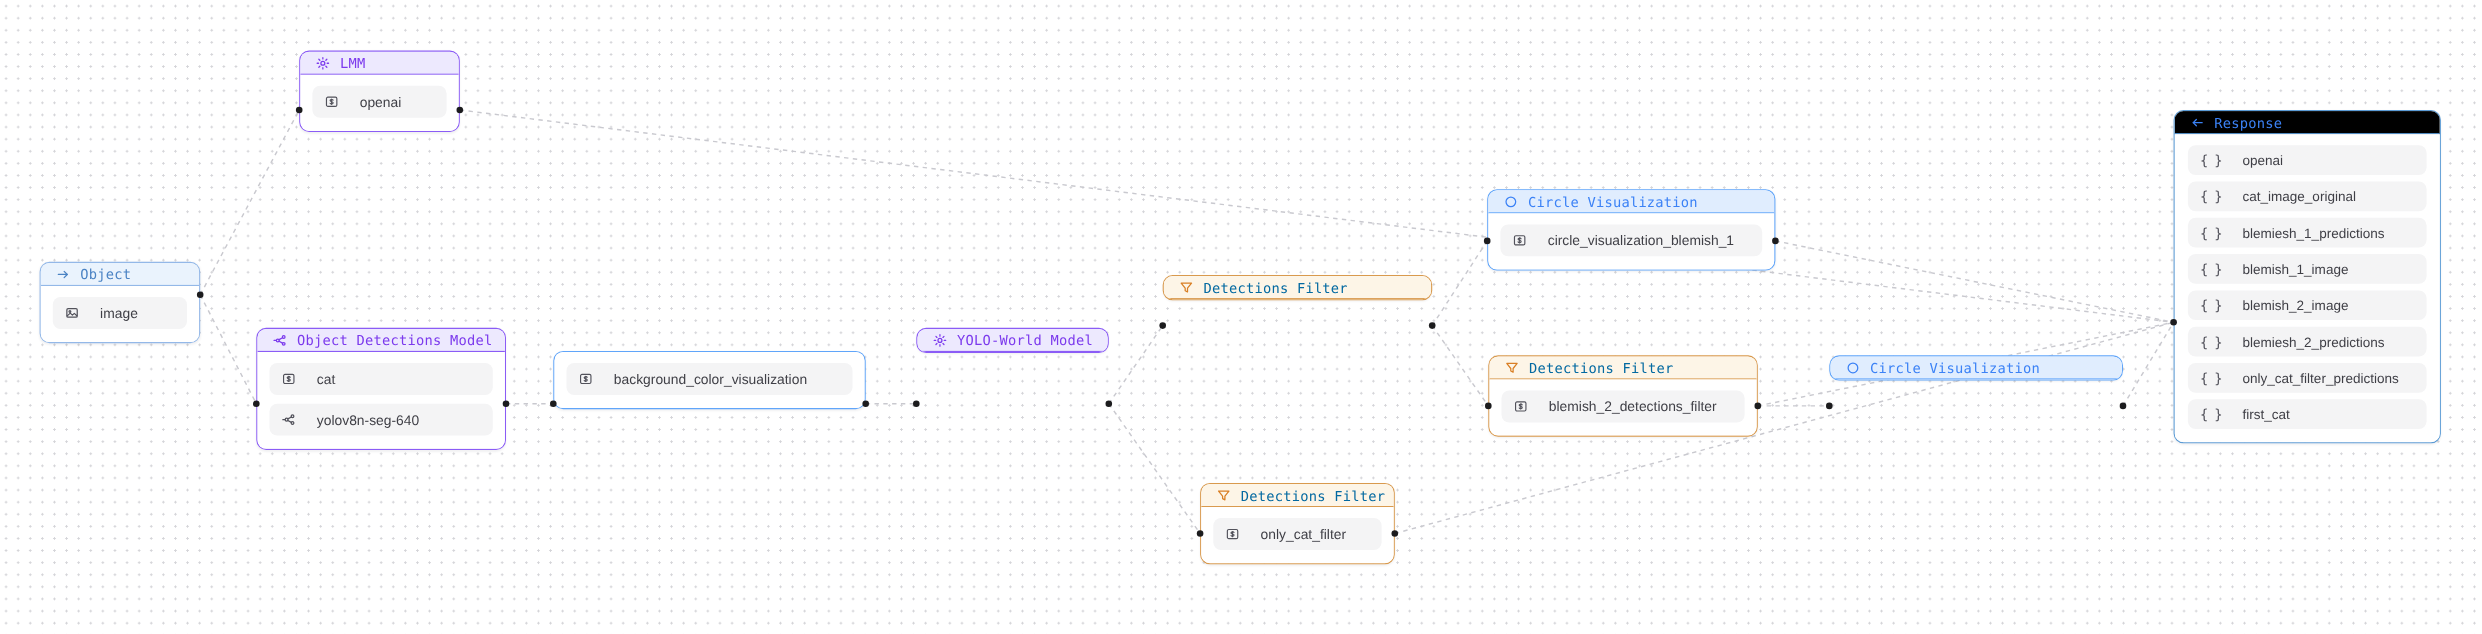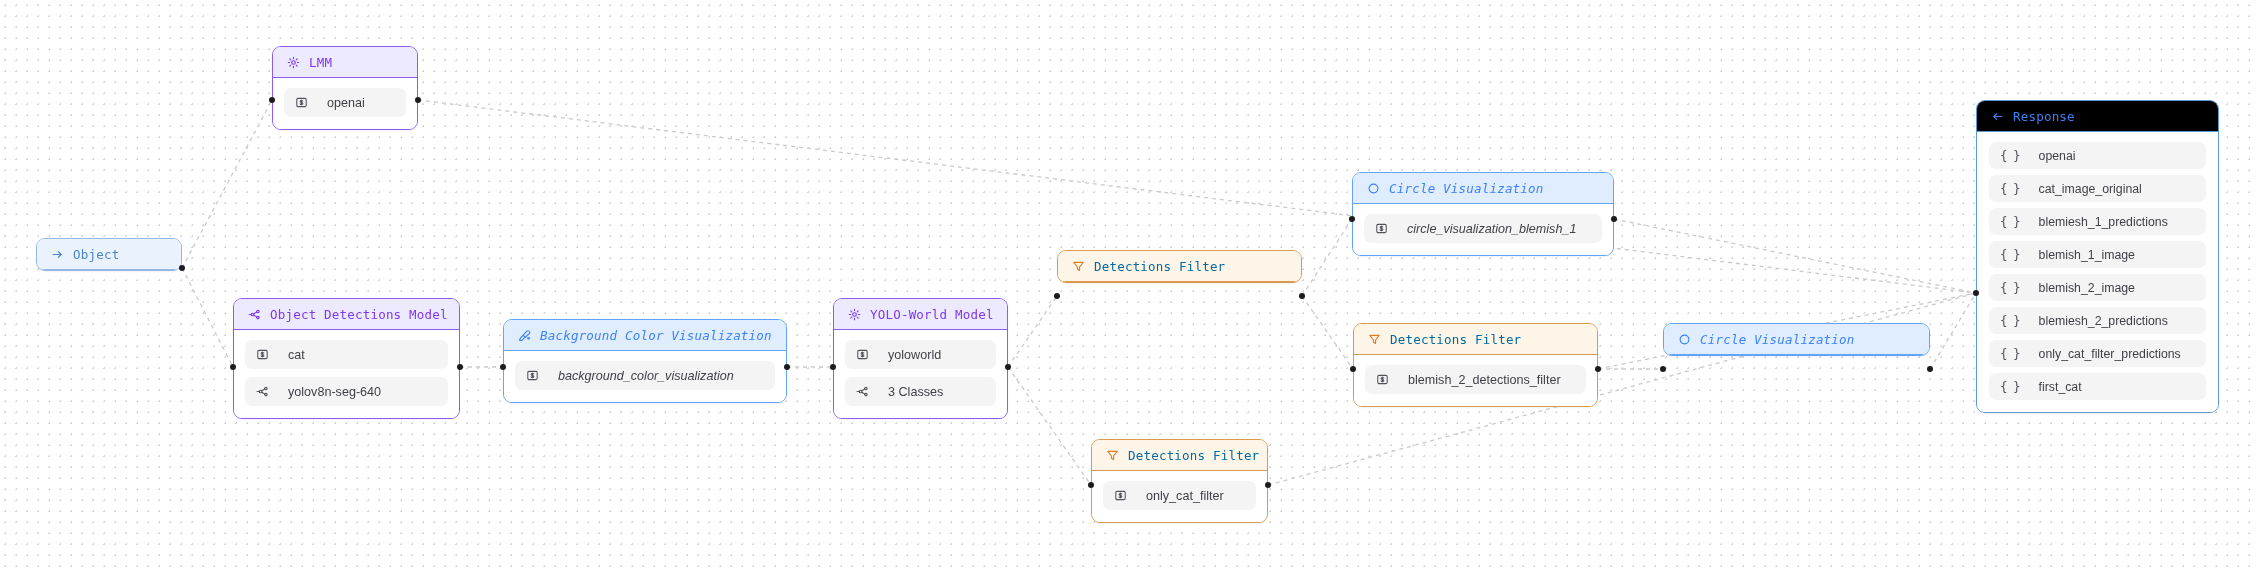--- a/index.html
+++ b/index.html
@@ -20,21 +20,21 @@
     position:absolute;
     border-radius:9px;
     background:#ffffff;
     box-sizing:border-box;
     box-shadow:0 1px 2px rgba(16,24,40,.06);
     overflow:hidden;
   }
   .node-head{
     display:flex;align-items:center;gap:9px;
     padding:0 14px;
-    height:31px;
+    height:21px;
     font-family:"DejaVu Sans Mono","Liberation Mono",monospace;
     font-size:12.5px;
     letter-spacing:.2px;
     white-space:nowrap;
     box-sizing:border-box;
   }
   .node-body{
     padding:10px 11px 12px 11px;
     display:flex;flex-direction:column;gap:8px;
     background:#fff;
@@ -50,21 +50,21 @@
     color:#3f3f46;
     white-space:nowrap;
     box-sizing:border-box;
   }
   .ico{flex:0 0 auto;display:inline-flex;align-items:center;justify-content:center;}
   .ico svg{display:block;}
 
   
   .t-purple{border:1.5px solid #8b5cf6;}
   .t-purple .node-head{background:#ede9fe;color:#7c3aed;border-bottom:1.5px solid #8b5cf6;}
-  .t-blue{border:1.5px solid #60a5fa;font-style:italic;}
+  .t-blue{border:1.5px solid #60a5fa;}
   .t-blue .node-head{background:#e0edfe;color:#3b82f6;border-bottom:1.5px solid #60a5fa;}
   .t-blue-soft{border:1.5px solid #93b8e8;}
   .t-blue-soft .node-head{background:#eaf3fd;color:#4b83c4;border-bottom:1.5px solid #93b8e8;}
   .t-amber{border:1.5px solid #d99a4e;}
   .t-amber .node-head{background:#fdf5e7;color:#0369a1;border-bottom:1.5px solid #d99a4e;}
 
   
   .t-resp{border:1.5px solid #5b9bd5;}
   .t-resp .node-head{background:#000000;color:#3b82f6;border-bottom:1.5px solid #5b9bd5;}
   .t-resp .node-body{padding:10px 12px 12px 12px;gap:6px;}
@@ -105,20 +105,32 @@
       <div class="node t-blue-soft" style="left: 36px; top: 238px; width: 146px;">
         <div class="node-head">
           <span class="ico">
             <svg width="13" height="13" viewBox="0 0 16 16" fill="none" stroke="#4b83c4" stroke-width="1.4" stroke-linecap="round" stroke-linejoin="round">
               <path d="M2.5 8h10"></path>
               <path d="M9 4.5 12.5 8 9 11.5"></path>
             </svg>
           </span>
           <span>Object</span>
         </div>
+        <div class="node-body">
+          <div class="row">
+            <span class="ico">
+              <svg width="13" height="13" viewBox="0 0 16 16" fill="none" stroke="#52525b" stroke-width="1.4" stroke-linecap="round" stroke-linejoin="round">
+                <rect x="2.2" y="3.2" width="11.6" height="9.6" rx="1.4"></rect>
+                <circle cx="5.6" cy="6.4" r="1"></circle>
+                <path d="M2.6 11.3 6 8.2l2.4 2.2 2.1-1.9 2.9 2.6"></path>
+              </svg>
+            </span>
+            <span>image</span>
+          </div>
+        </div>
       </div>
       <div class="node t-purple" style="left: 272px; top: 46px; width: 146px;">
         <div class="node-head">
           <span class="ico">
             <svg width="13" height="13" viewBox="0 0 16 16" fill="none" stroke="#7c3aed" stroke-width="1.4" stroke-linecap="round" stroke-linejoin="round">
               <circle cx="8" cy="8" r="2.2"></circle>
               <path d="M8 1.6v1.6M8 12.8v1.6M1.6 8h1.6M12.8 8h1.6M3.5 3.5l1.15 1.15M11.35 11.35l1.15 1.15M12.5 3.5l-1.15 1.15M4.65 11.35 3.5 12.5"></path>
             </svg>
           </span>
           <span>LMM</span>
@@ -166,30 +178,20 @@
                 <circle cx="12.2" cy="11.8" r="1.5"></circle>
                 <circle cx="5.6" cy="8" r="1.6"></circle>
                 <path d="M7 7.1l3.9-2.1M7 8.9l3.9 2.1M3.9 8H1.4"></path>
               </svg>
             </span>
             <span>yolov8n-seg-640</span>
           </div>
         </div>
       </div>
       <div class="node t-blue" style="left: 503px; top: 319px; width: 284px;">
-        <div class="node-head">
-          <span class="ico">
-            <svg width="13" height="13" viewBox="0 0 16 16" fill="none" stroke="#3b82f6" stroke-width="1.4" stroke-linecap="round" stroke-linejoin="round">
-              <path d="M12.6 2.2a2 2 0 0 1 1.3 3.4l-5 4.6-2.5-2.6 4.6-5a2 2 0 0 1 1.6-.4z"></path>
-              <path d="M6 8.2 3.4 10.8c-.9.9-.6 2.3-1.7 3 1.6.7 3.3.3 4.1-.6l2.5-2.6"></path>
-              <circle cx="13" cy="11.5" r="1.1"></circle>
-            </svg>
-          </span>
-          <span>Background Color Visualization</span>
-        </div>
         <div class="node-body">
           <div class="row">
             <span class="ico">
               <svg width="13" height="13" viewBox="0 0 16 16" fill="none" stroke="#52525b" stroke-width="1.3" stroke-linecap="round" stroke-linejoin="round">
                 <rect x="2.2" y="2.9" width="11.6" height="10.2" rx="1.6"></rect>
                 <path d="M8 5.1v5.8"></path>
                 <path d="M9.6 6.2a1.5 1.5 0 0 0-1.6-.7c-1 0-1.7.5-1.7 1.2 0 1.7 3.4.8 3.4 2.5 0 .8-.8 1.3-1.8 1.3a1.6 1.6 0 0 1-1.6-.8"></path>
               </svg>
             </span>
             <span>background_color_visualization</span>
@@ -198,43 +200,20 @@
       </div>
       <div class="node t-purple" style="left: 833px; top: 298px; width: 175px;">
         <div class="node-head">
           <span class="ico">
             <svg width="13" height="13" viewBox="0 0 16 16" fill="none" stroke="#7c3aed" stroke-width="1.4" stroke-linecap="round" stroke-linejoin="round">
               <circle cx="8" cy="8" r="2.2"></circle>
               <path d="M8 1.6v1.6M8 12.8v1.6M1.6 8h1.6M12.8 8h1.6M3.5 3.5l1.15 1.15M11.35 11.35l1.15 1.15M12.5 3.5l-1.15 1.15M4.65 11.35 3.5 12.5"></path>
             </svg>
           </span>
           <span>YOLO-World Model</span>
-        </div>
-        <div class="node-body">
-          <div class="row">
-            <span class="ico">
-              <svg width="13" height="13" viewBox="0 0 16 16" fill="none" stroke="#52525b" stroke-width="1.3" stroke-linecap="round" stroke-linejoin="round">
-                <rect x="2.2" y="2.9" width="11.6" height="10.2" rx="1.6"></rect>
-                <path d="M8 5.1v5.8"></path>
-                <path d="M9.6 6.2a1.5 1.5 0 0 0-1.6-.7c-1 0-1.7.5-1.7 1.2 0 1.7 3.4.8 3.4 2.5 0 .8-.8 1.3-1.8 1.3a1.6 1.6 0 0 1-1.6-.8"></path>
-              </svg>
-            </span>
-            <span>yoloworld</span>
-          </div>
-          <div class="row">
-            <span class="ico">
-              <svg width="13" height="13" viewBox="0 0 16 16" fill="none" stroke="#52525b" stroke-width="1.4" stroke-linecap="round" stroke-linejoin="round">
-                <circle cx="12.2" cy="4.2" r="1.5"></circle>
-                <circle cx="12.2" cy="11.8" r="1.5"></circle>
-                <circle cx="5.6" cy="8" r="1.6"></circle>
-                <path d="M7 7.1l3.9-2.1M7 8.9l3.9 2.1M3.9 8H1.4"></path>
-              </svg>
-            </span>
-            <span>3 Classes</span>
-          </div>
         </div>
       </div>
       <div class="node t-amber" style="left: 1057px; top: 250px; width: 245px;">
         <div class="node-head">
           <span class="ico">
             <svg width="13" height="13" viewBox="0 0 16 16" fill="none" stroke="#d97f24" stroke-width="1.4" stroke-linecap="round" stroke-linejoin="round">
               <path d="M2.2 3h11.6L9.3 8.6v4.2L6.7 11.4V8.6z"></path>
             </svg>
           </span>
           <span>Detections Filter</span>

